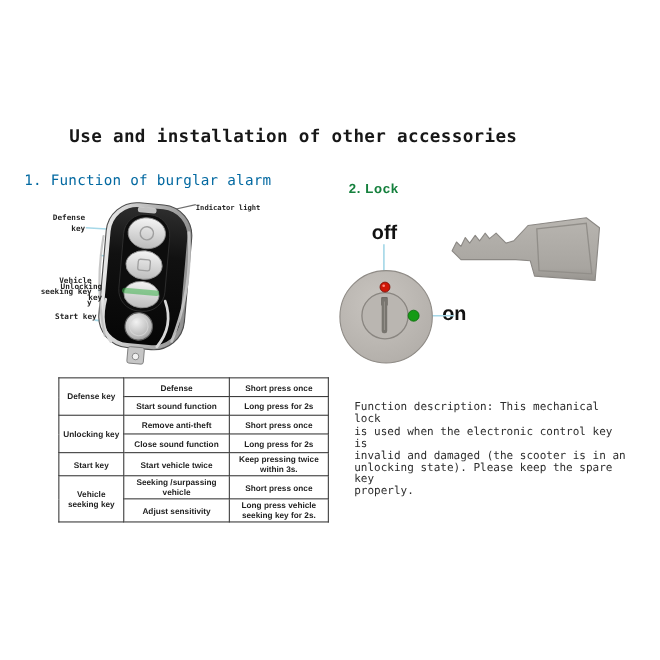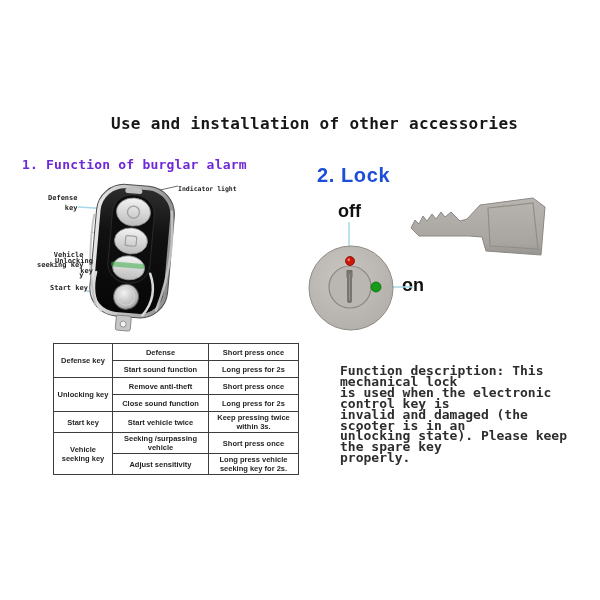--- a/index.html
+++ b/index.html
@@ -1,41 +1,41 @@
 <!DOCTYPE html>
 <html><head>
 <meta charset="utf-8">
 <style>
   html,body{margin:0;padding:0;background:#fff;}
   #page{position:relative;width:600px;height:600px;background:#ffffff;overflow:hidden;
         font-family:"DejaVu Sans Mono",monospace;color:#1e1e1e;}
   .abs{position:absolute;}
-  #doc-title{left:63px;top:114px;font-size:16px;font-weight:bold;letter-spacing:.3px;color:#171717;white-space:nowrap;margin-left:48px;}
-  #alarm-heading{left:22px;top:157px;font-size:13px;font-weight:bold;letter-spacing:.2px;color:#6d28d9;white-space:nowrap;}
-  #lock-heading{left:317px;top:164px;font-family:"Liberation Sans",sans-serif;font-weight:600;font-size:20px;letter-spacing:.6px;color:#1d4ed8;}
+  #doc-title{left:63px;top:114px;font-size:16px;font-weight:bold;letter-spacing:.3px;color:#171717;white-space:nowrap;}
+  #alarm-heading{left:22px;top:157px;font-size:13px;font-weight:normal;letter-spacing:.2px;color:#0369a1;white-space:nowrap;}
+  #lock-heading{left:317px;top:164px;font-family:"Liberation Sans",sans-serif;font-weight:600;font-size:12px;letter-spacing:.6px;color:#15803d;}
   .callout{font-family:"DejaVu Sans Mono",monospace;font-weight:bold;color:#262626;
            font-size:7px;line-height:10px;white-space:pre-line;text-align:right;}
   #lbl-indicator{left:178px;top:184px;font-size:6.5px;}
   #lbl-defense{left:48px;top:193px;}
   #lbl-unlocking{left:55px;top:222px;margin-top:34px;}
   #lbl-vehicle{left:37px;top:250px;}
   #lbl-start{left:50px;top:283px;}
   #lbl-off{left:338px;top:201px;}
   #lbl-on{left:392px;top:275px;margin-left:10px;}
   .switch-lbl{font-family:"Liberation Sans",sans-serif;font-weight:600;font-size:18px;color:#111;}
   #func-table{left:53px;top:343px;width:245px;border-collapse:collapse;table-layout:fixed;
               border:1px solid #3d3d3d;}
   #func-table td{border:1px solid #3d3d3d;font-family:"Liberation Sans",sans-serif;
                  font-weight:bold;font-size:7.5px;line-height:9px;color:#1f1f1f;
                  text-align:center;vertical-align:middle;padding:1px 2px;white-space:pre-line;}
   #func-table tr:nth-child(-n+4){height:17px;}
   #func-table tr:nth-child(5){height:20px;}
   #func-table tr:nth-child(n+6){height:19px;}
-  #lock-desc{left:340px;top:366px;width:250px;font-family:"DejaVu Sans Mono",monospace;
-             font-size:13px;line-height:10.9px;color:#2d2d2d;white-space:pre-line;font-weight:700;}
+  #lock-desc{left:322px;top:366px;width:250px;font-family:"DejaVu Sans Mono",monospace;
+             font-size:10px;line-height:10.9px;color:#2d2d2d;white-space:pre-line;font-weight:400;}
   svg{display:block;}
 </style>
 </head>
 <body>
 
 <div id="page">
 
   <div class="abs" id="doc-title">Use and installation of other accessories</div>
 
   <div class="abs" id="alarm-heading">1. Function of burglar alarm</div>

